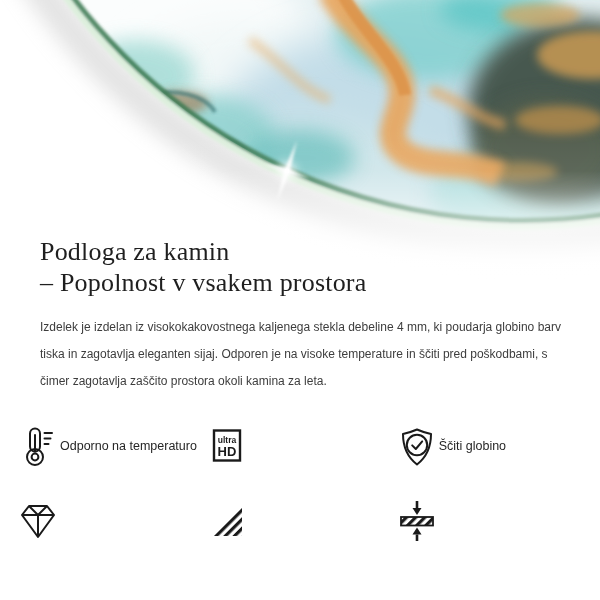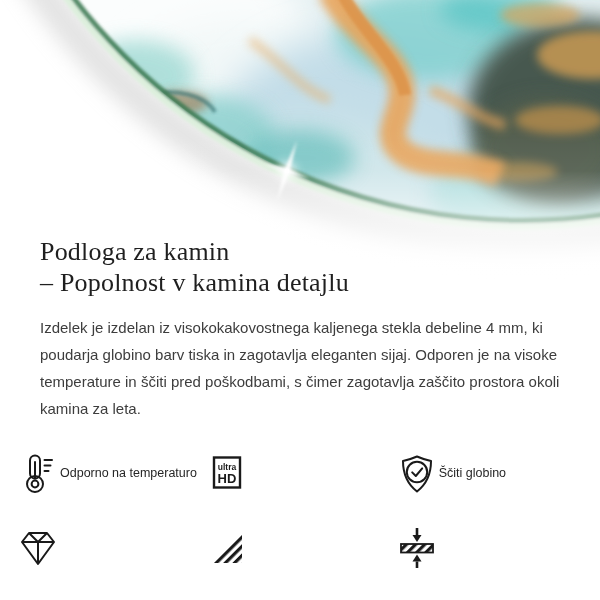--- a/index.html
+++ b/index.html
@@ -2,21 +2,21 @@
 <html><head>
 <meta charset="utf-8">
 <style>
   html,body{margin:0;padding:0;background:#fff;}
   .page{position:relative;width:600px;height:600px;background:#fff;overflow:hidden;
         font-family:"Liberation Sans",sans-serif;}
   .hero{position:absolute;top:0;left:0;width:600px;height:300px;}
   .content{position:absolute;top:236px;left:0;width:600px;}
   h1.title{margin:0 0 0 40px;font-family:"Liberation Serif","DejaVu Serif",serif;
            font-weight:400;font-size:26px;line-height:31px;color:#1f1f1f;letter-spacing:.2px;}
-  p.desc{margin:16px 40px 0 40px;width:528px;font-size:15px;line-height:27px;color:#3d3d3d;}
+  p.desc{margin:16px 40px 0 40px;width:528px;font-size:12px;line-height:27px;color:#3d3d3d;}
   .features-grid{display:grid;grid-template-columns:1fr 1fr 1fr;row-gap:26px;
                  margin-top:26px;padding:0 16px;}
   .feature{display:flex;flex-direction:row;align-items:center;}
   .feature .ic{height:48px;display:flex;align-items:flex-end;justify-content:center;}
   .feature .lbl{margin-top:1px;font-size:12.5px;color:#262626;}
   svg text{font-family:"Liberation Sans",sans-serif;}
   .hd-small{font-size:8.5px;font-weight:600;fill:#1a1a1a;}
   .hd-big{font-size:13px;font-weight:700;fill:#1a1a1a;}
 </style>
 </head>
@@ -100,21 +100,21 @@
         <circle r="2.4" fill="#ffffff"></circle>
       </g>
 
       <rect x="0" y="128" width="600" height="172" fill="url(#fadeWhite)"></rect>
     </svg>
   </div>
 
   <div class="content">
     <h1 class="title">
       <span style="display:block">Podloga za kamin</span>
-      <span style="display:block">– Popolnost v kamina detajlu</span>
+      <span style="display:block">– Popolnost v vsakem prostora</span>
     </h1>
 
     <p class="desc">Izdelek je izdelan iz visokokakovostnega kaljenega stekla debeline 4 mm, ki poudarja globino barv tiska in zagotavlja eleganten sijaj. Odporen je na visoke temperature in ščiti pred poškodbami, s čimer zagotavlja zaščito prostora okoli kamina za leta.</p>
 
     <svg width="0" height="0" style="position:absolute" aria-hidden="true">
       <defs>
         <pattern id="hatch" patternUnits="userSpaceOnUse" width="6.5" height="6.5" patternTransform="rotate(45)">
           <line x1="1.6" y1="0" x2="1.6" y2="6.5" stroke="#1a1a1a" stroke-width="3.2"></line>
         </pattern>
       </defs>

